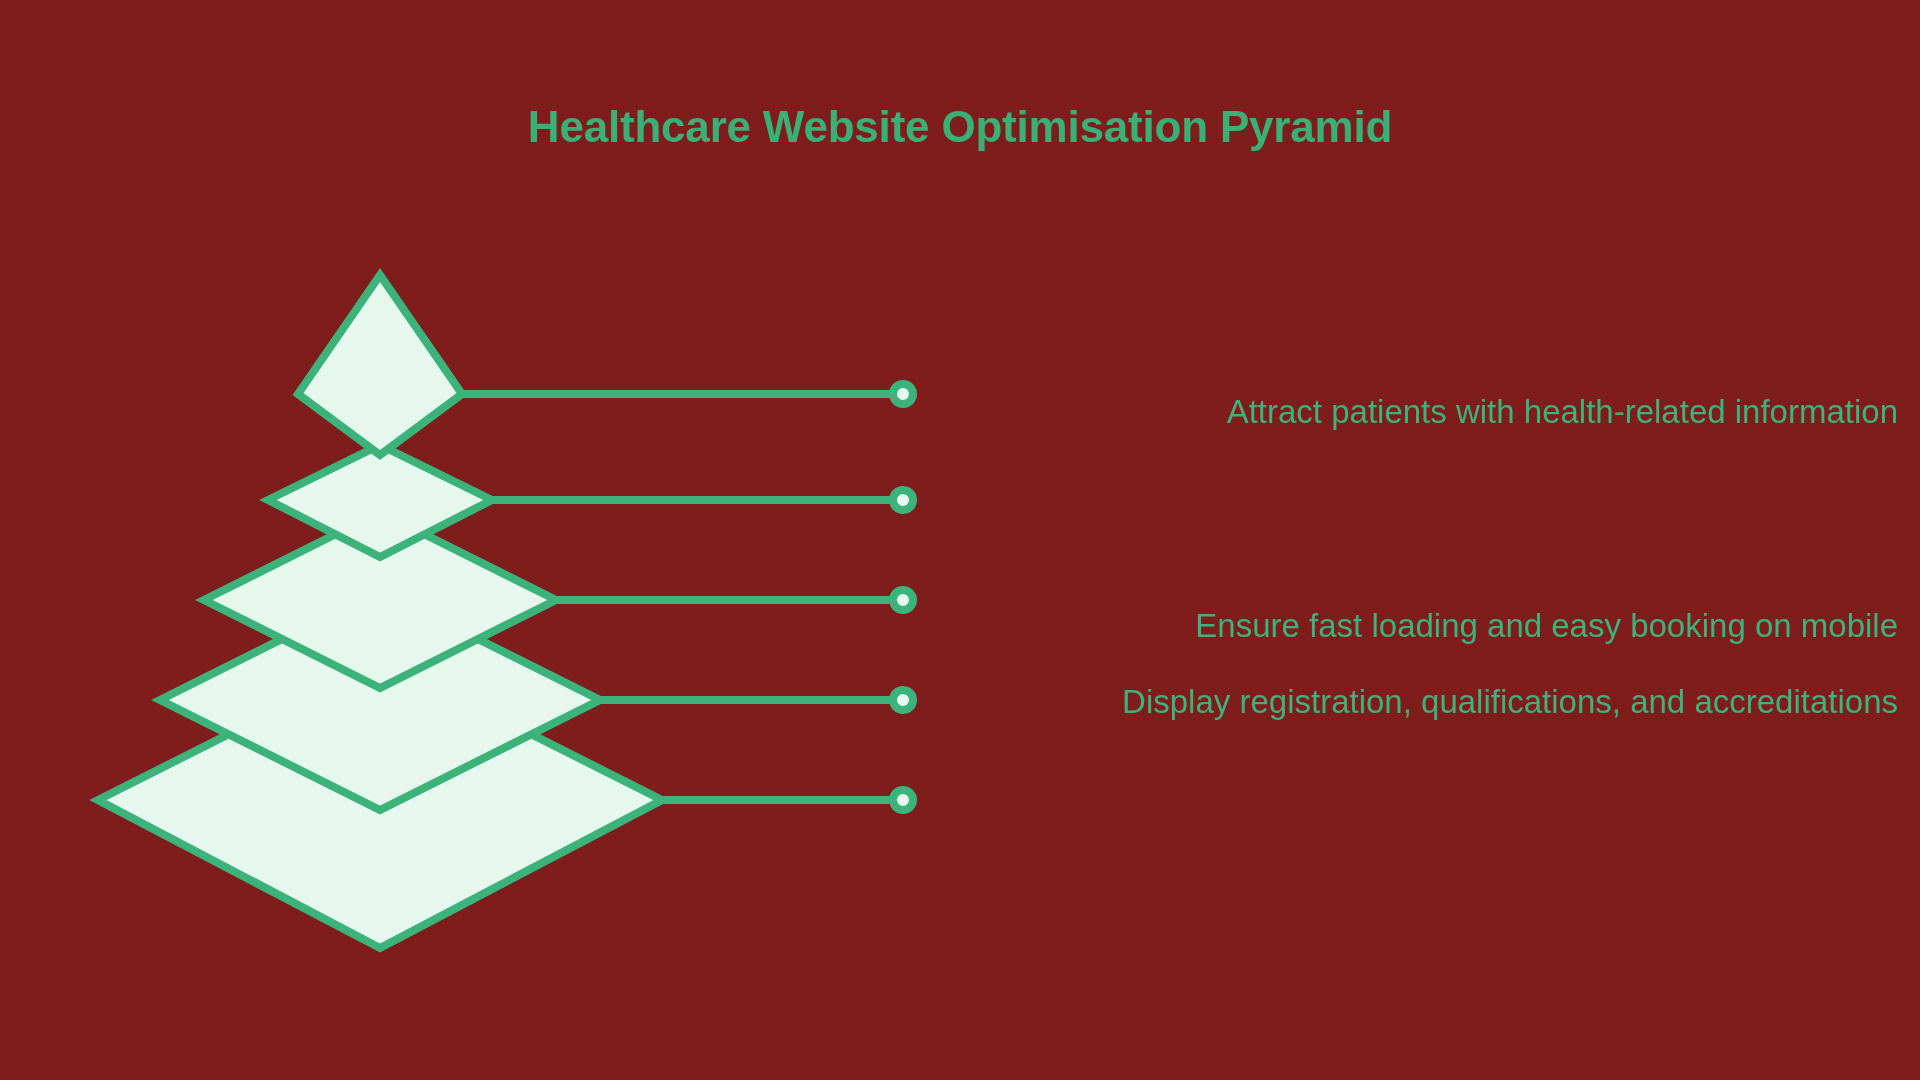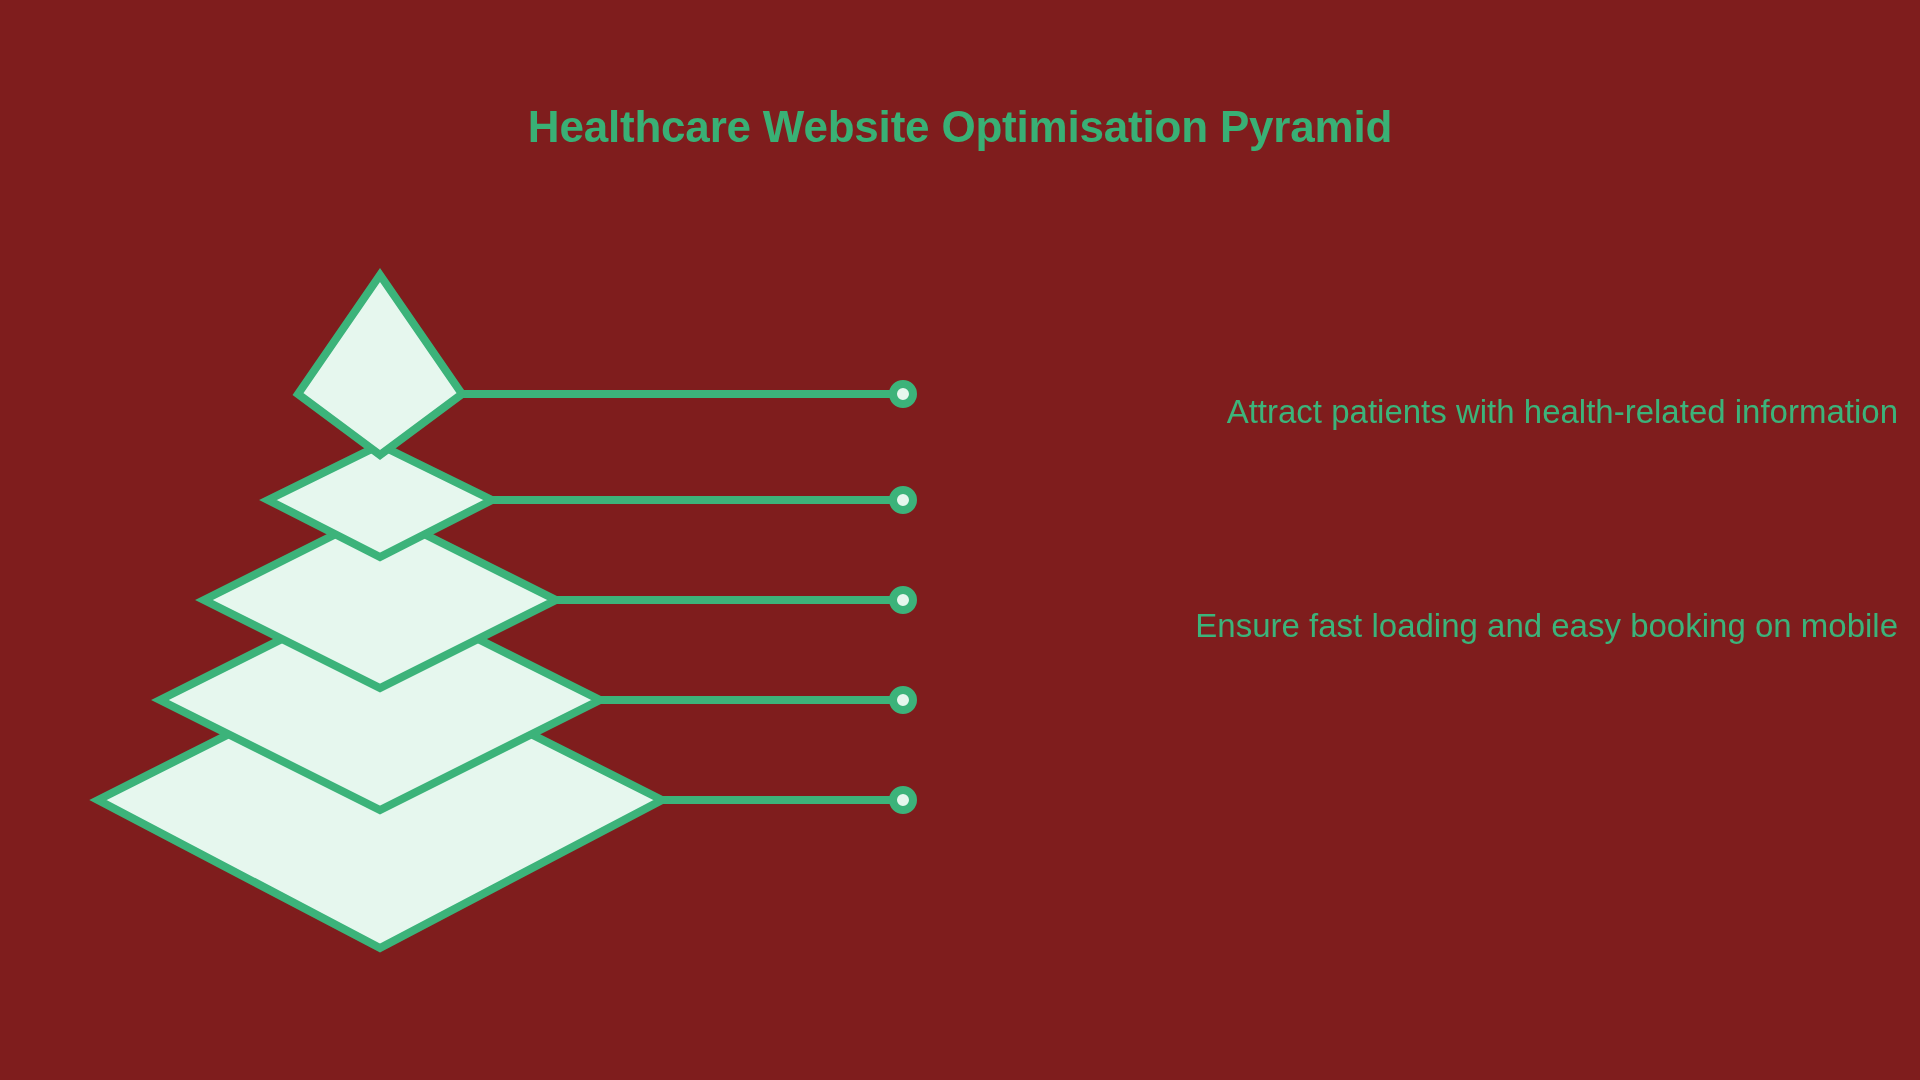--- a/index.html
+++ b/index.html
@@ -110,16 +110,17 @@
       </g>
     </g>
   </svg>
 
   <div class="label-layer">
     <div class="item-label" style="top:374px;">Attract patients with health-related information</div>
 
 
     <div class="item-label" style="top:580px;margin-top:8px;">Ensure fast loading and easy booking on mobile</div>
 
+    <div class="item-label" style="top:664px;">Display registration, qualifications, and accreditations</div>
 
   </div>
 
 </div>
 
 </body></html>

